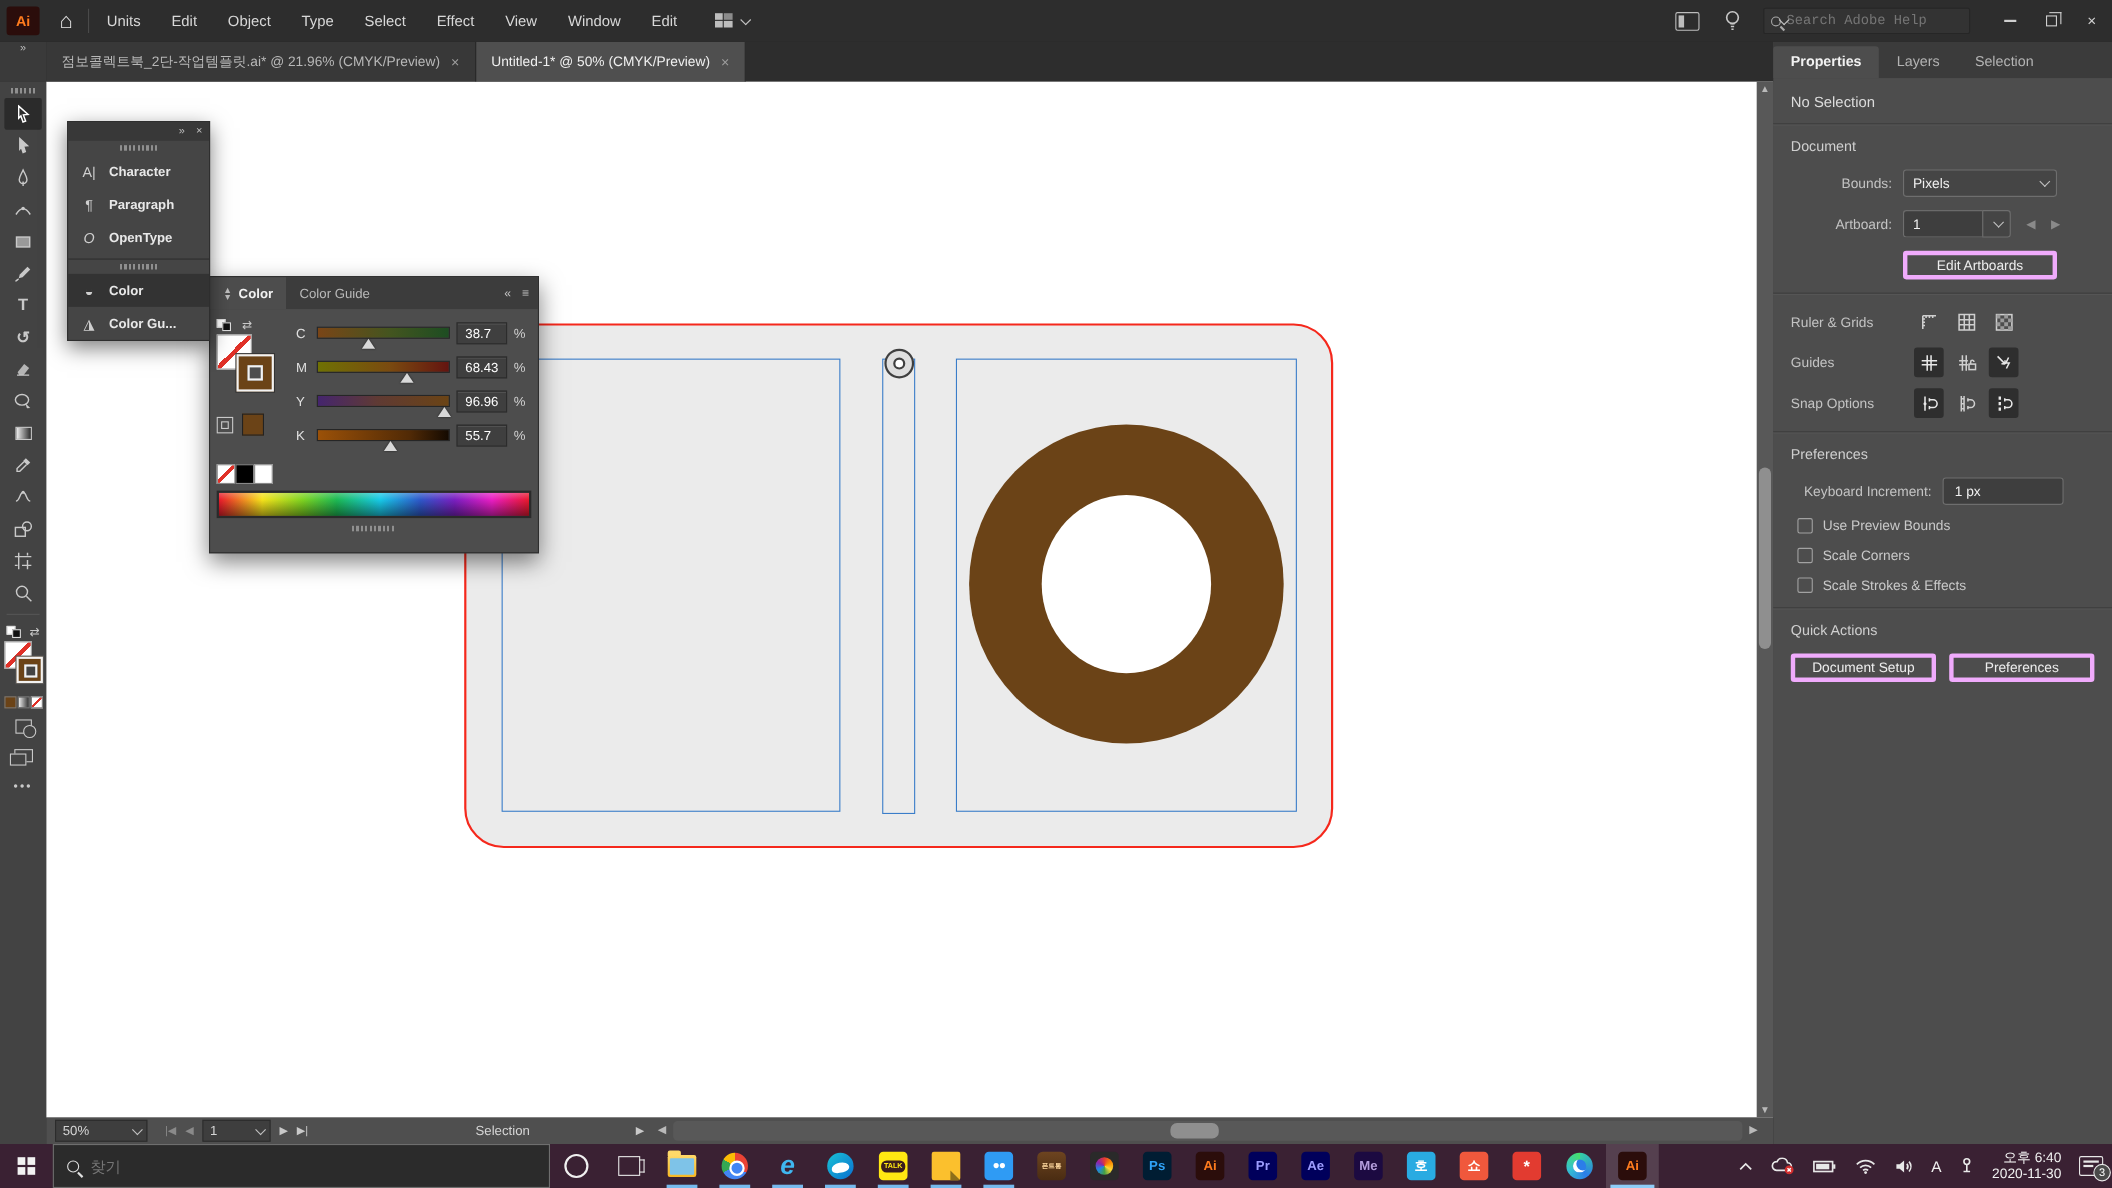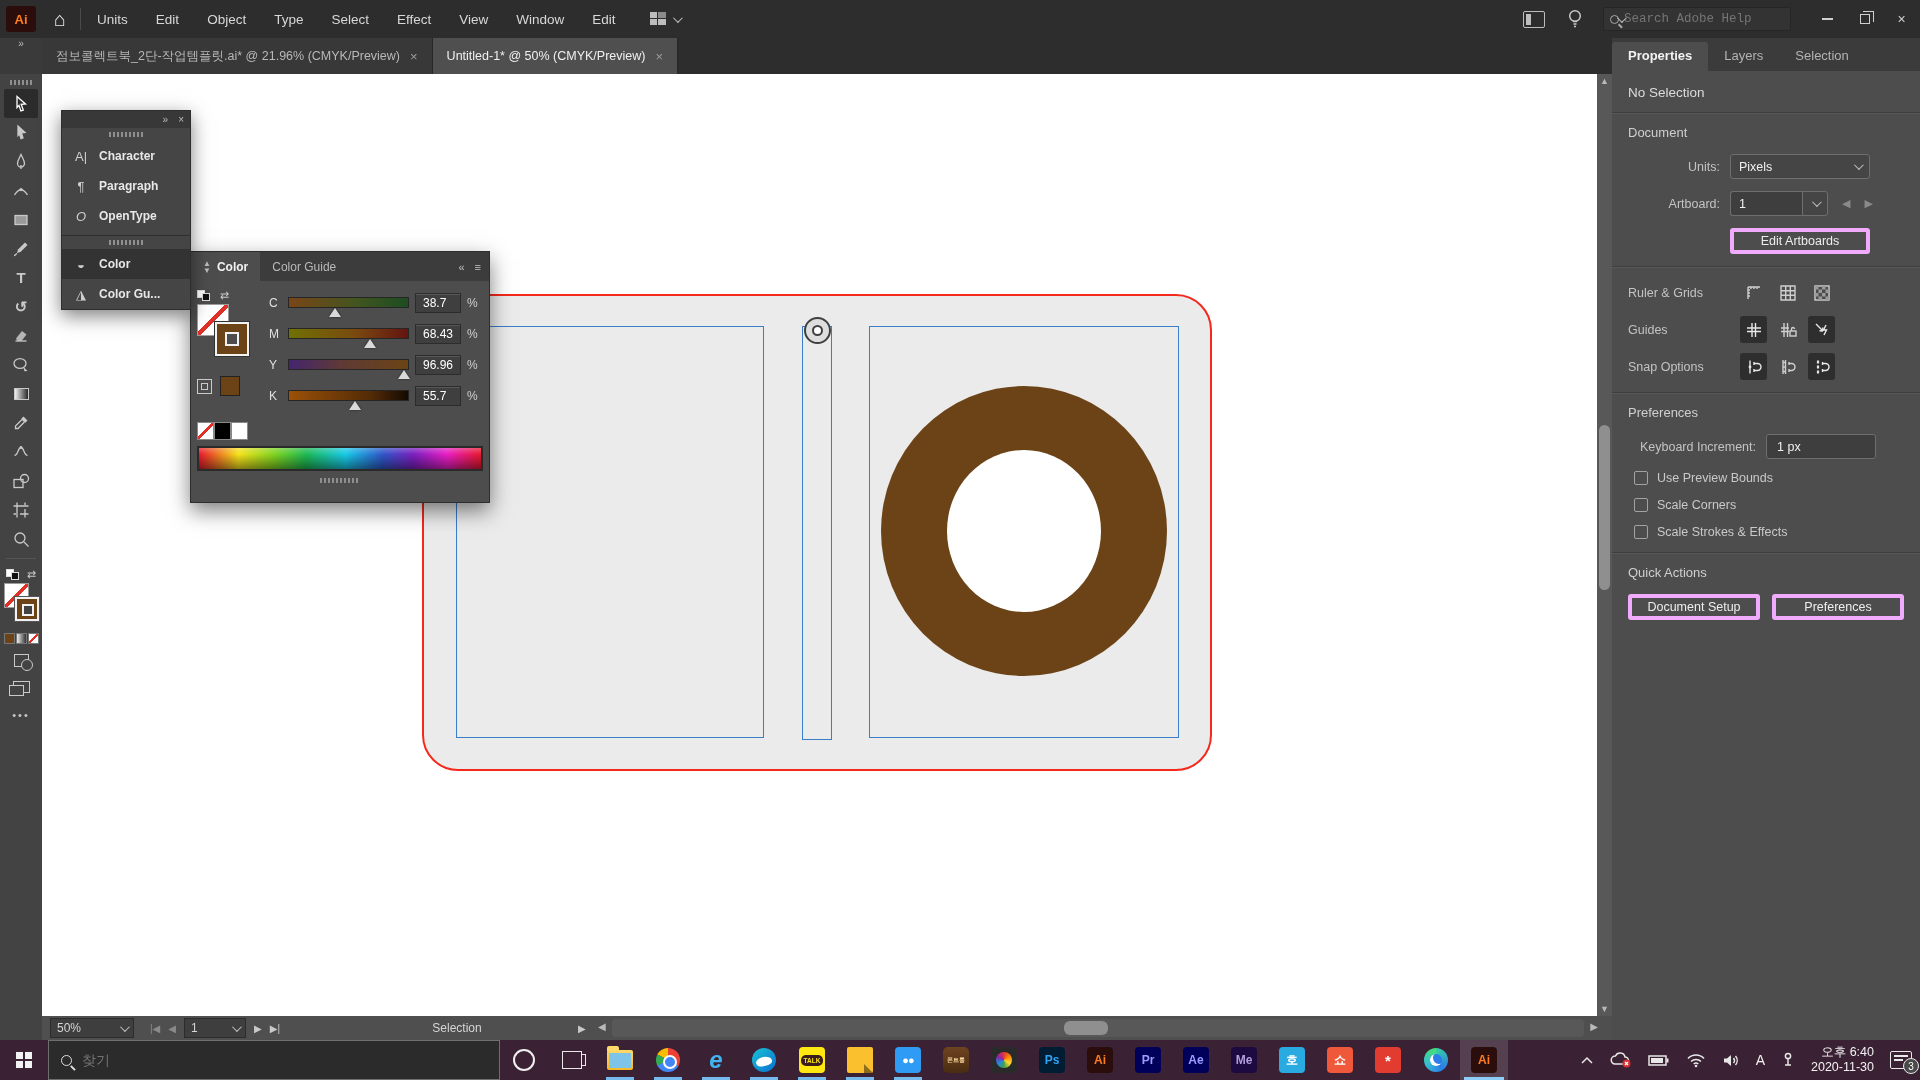--- a/index.html
+++ b/index.html
@@ -564,21 +564,21 @@
       <div class="pr-tab active">Properties</div>
       <div class="pr-tab">Layers</div>
       <div class="pr-tab">Selection</div>
     </div>
     <div class="pr-body">
       <div class="pr-h1">No Selection</div>
       <div class="pr-sep"></div>
       <div class="pr-sec">Document</div>
 
       <div class="prow">
-        <span class="plabel">Units:</span>
+        <span class="plabel">Bounds:</span>
         <div class="pselect">
           <span>Pixels</span>
           <span class="chev"></span>
         </div>
       </div>
       <div class="prow">
         <span class="plabel">Artboard:</span>
         <div class="pfield">
           <span>1</span>
         </div>

